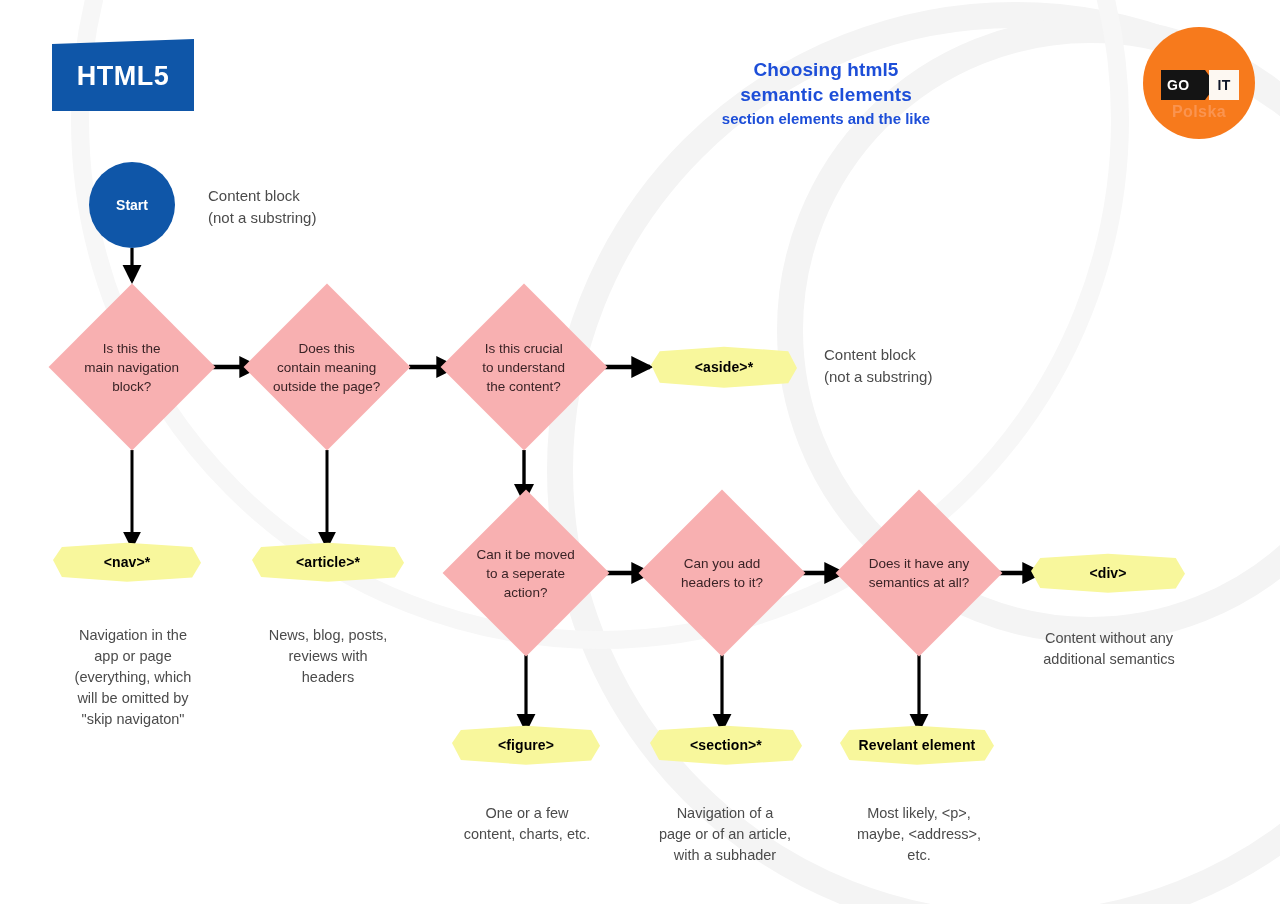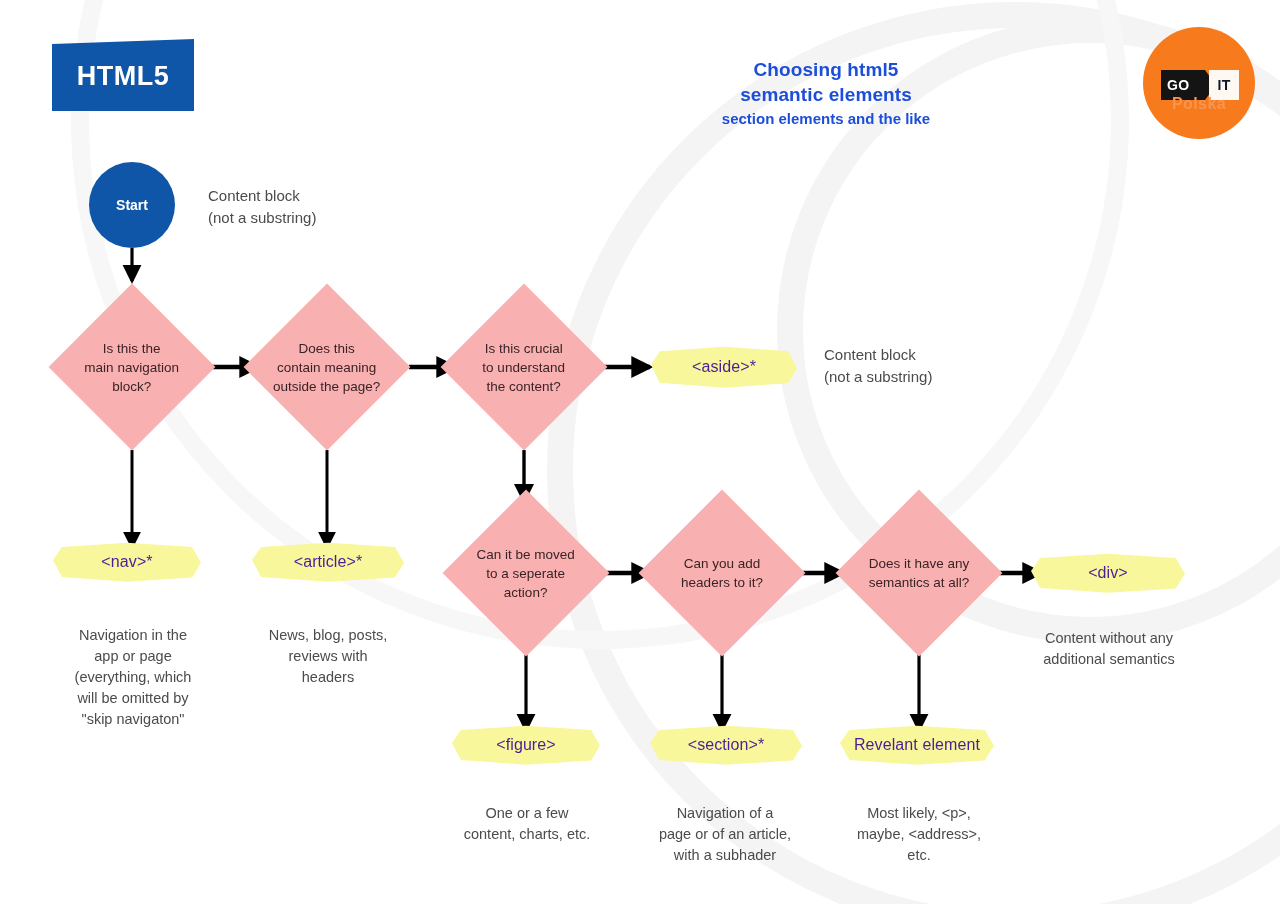--- a/index.html
+++ b/index.html
@@ -54,21 +54,21 @@
     position:absolute; left:44px; top:0; width:0; height:0;
     border-top:15px solid transparent; border-bottom:15px solid transparent;
     border-left:11px solid #141414;
   }
   .goit-it{
     position:absolute; left:48px; top:0; width:30px; height:30px;
     background:#fdf8f2; display:flex; align-items:center; justify-content:center;
   }
   .goit-it span{ color:#0f172a; font-size:14px; font-weight:bold; letter-spacing:.3px;}
   .goit-sub{
-    position:absolute; left:0; right:0; top:68px; text-align:center;
+    position:absolute; left:0; right:0; top:76px; text-align:center;
     color:#fa9450; font-size:16px; font-weight:bold; letter-spacing:.4px;
   }
 
   
   .node { position:absolute; z-index:2; }
 
   .start-node{
     width:86px; height:86px; border-radius:50%;
     background:#0f56a8; display:flex; align-items:center; justify-content:center;
   }
@@ -83,21 +83,21 @@
     transform:rotate(-45deg);
     width:155px; text-align:center;
     font-size:13.5px; line-height:19px; color:#3a2326;
   }
 
   .pill{
     background:#f8f79c;
     clip-path: polygon(0% 45%, 6% 14%, 50% 4%, 94% 14%, 100% 52%, 94% 87%, 50% 97%, 6% 86%);
     display:flex; align-items:center; justify-content:center;
   }
-  .pill span{ font-size:16px; color:#4c1d95; font-weight:normal; letter-spacing:.1px;}
+  .pill span{ font-size:14px; color:#000000; font-weight:bold; letter-spacing:.1px;}
 
   .caption{
     position:absolute; z-index:2; text-align:center;
     font-size:14.5px; line-height:21px; color:#4b4b4b;margin-top:8px;
   }
   .side-label{
     position:absolute; z-index:2; text-align:left;
     font-size:15px; line-height:22px; color:#4b4b4b;
   }
 </style>

